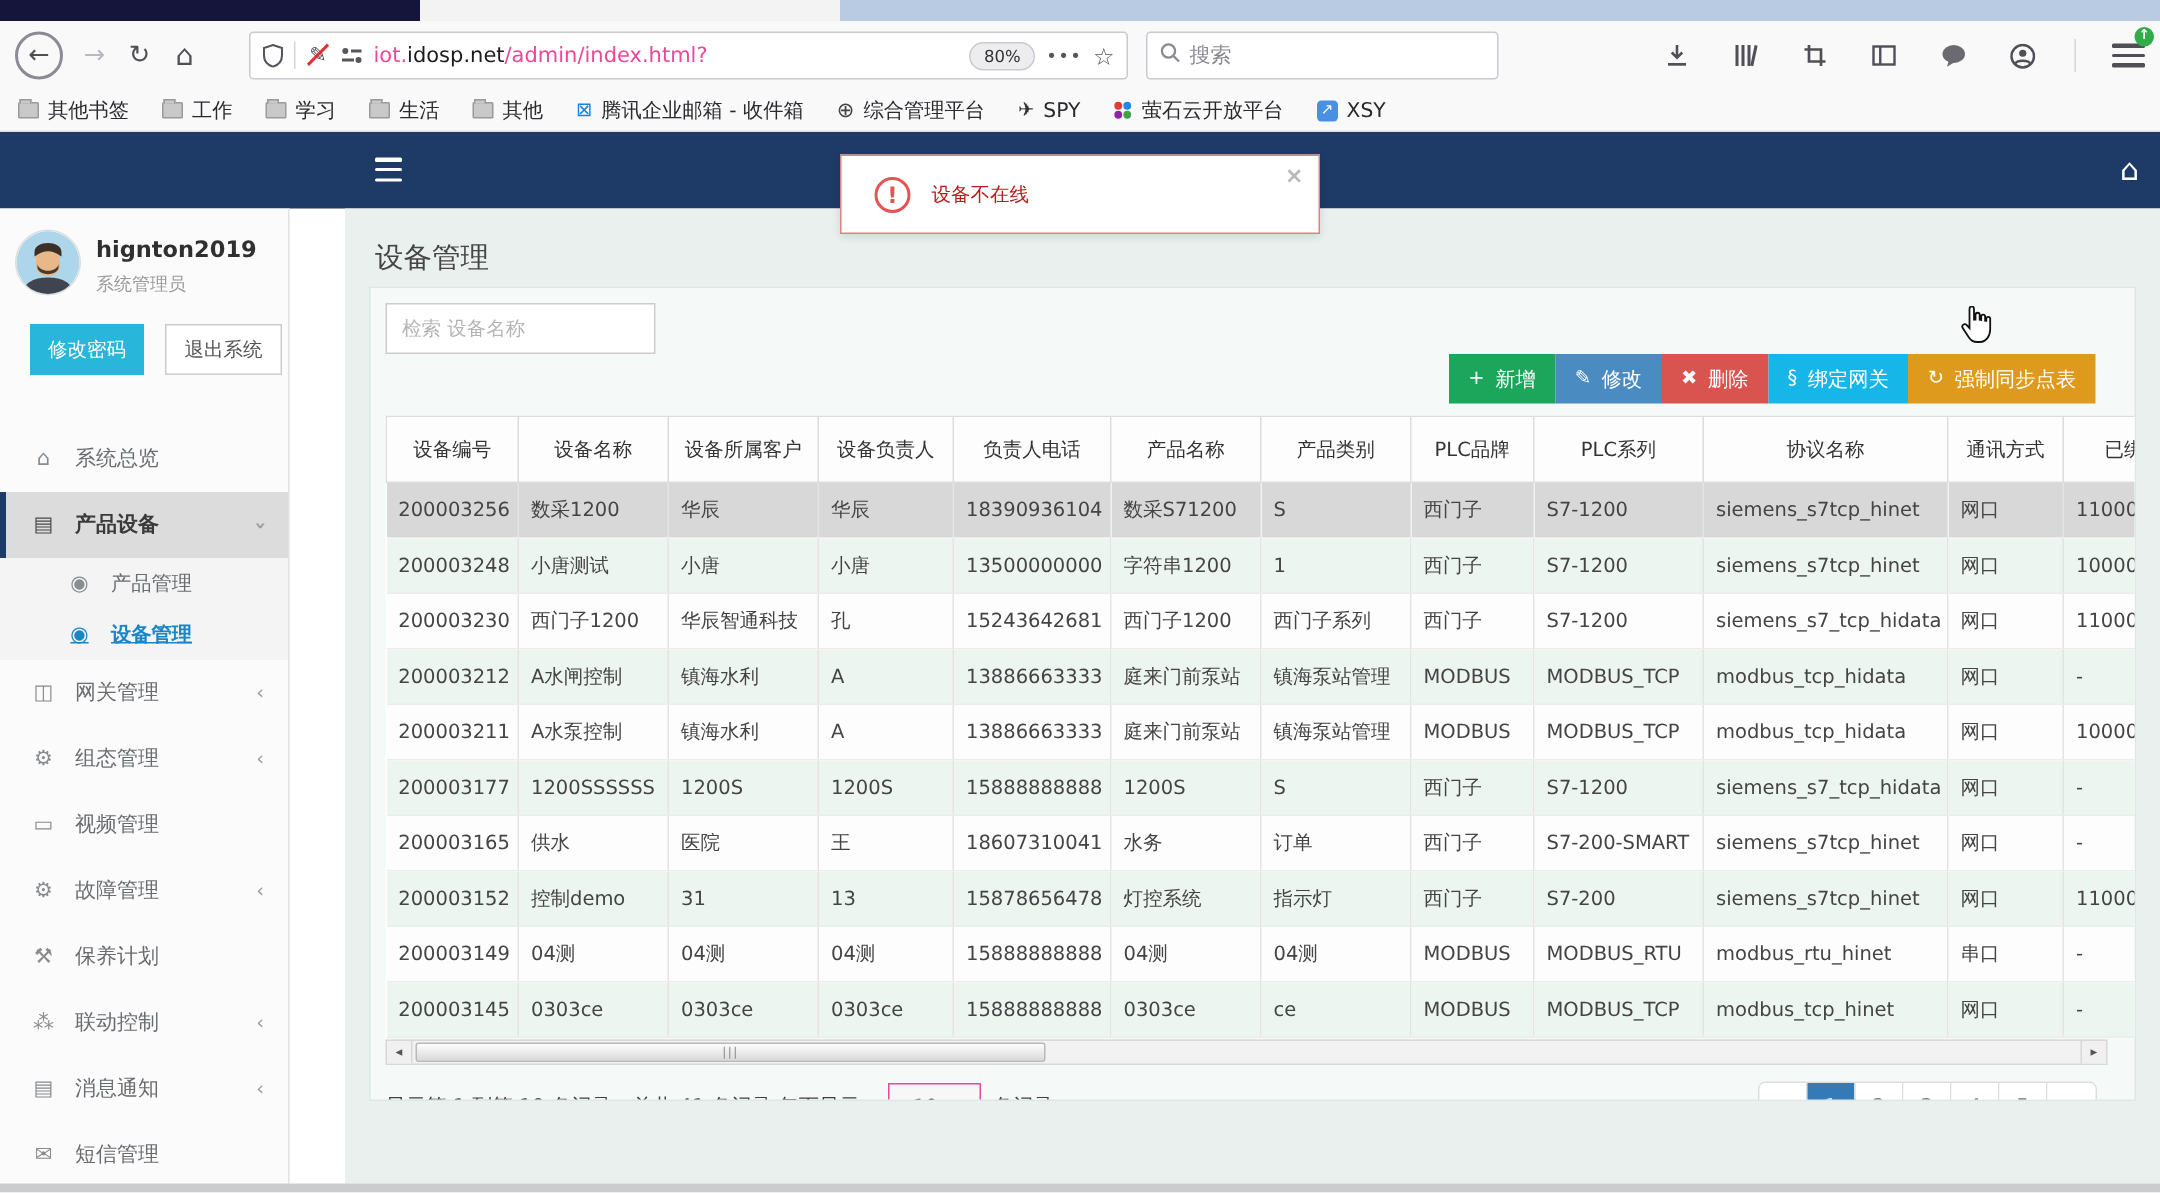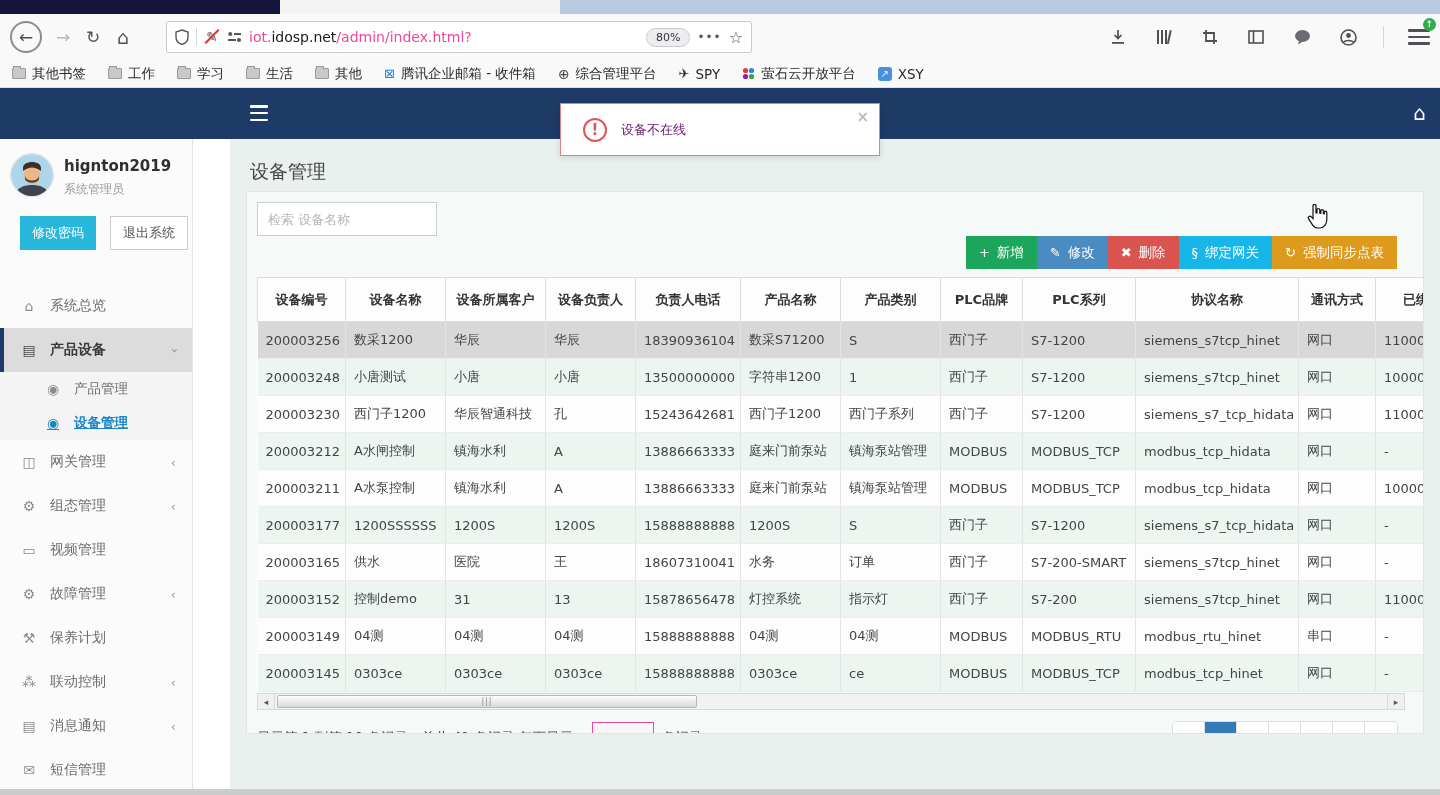--- a/index.html
+++ b/index.html
@@ -79,21 +79,21 @@
   .panel { position:absolute; left:16px; right:16px; top:52px; bottom:55px; background:#f5faf8; border:1px solid #dfe7e4; padding:10px 0 0 10px; overflow:hidden; }
   .panel-top { display:flex; align-items:flex-start; margin-bottom:8px; padding-right:26px;flex-direction:column; }
   .dev-search { width:180px; height:34px; border:1px solid #ccc; background:#fff; padding:0 10px; font-size:13px; font-family:inherit; outline:none; color:#333; }
   .dev-search::placeholder { color:#b5b5b5; }
   .action-btns { margin-left:auto; display:flex; }
   .abtn { height:33px; border:none; color:#fff; font-size:13.5px; padding:0 13px; display:flex; align-items:center; gap:7px; font-family:inherit; cursor:pointer; }
   .abtn .ab-icon { font-size:13px; }
 
   .table-wrap { overflow:hidden; margin-right:-8px; }
   table.grid { border-collapse:collapse; table-layout:fixed; width:1238px; background:#fff; }
-  table.grid th { height:44px; background:#fdfdfd; font-size:13px; font-weight:bold; color:#333; text-align:center; border:1px solid #ddd; border-left:none; white-space:nowrap; overflow:hidden; }
+  table.grid th { height:44px; background:#fdfdfd; font-size:13px; font-weight:normal; color:#333; text-align:center; border:1px solid #ddd; border-left:none; white-space:nowrap; overflow:hidden; }
   table.grid th:first-child { border-left:1px solid #ddd; }
   table.grid td { height:37px; font-size:13px; color:#444; padding:0 8px; border-right:1px solid #e4e4e4; border-bottom:1px solid #ececec; white-space:nowrap; overflow:hidden; background:#fdfdfd; }
   table.grid tr.stripe td { background:#edf5f1; }
   table.grid tr.selected td { background:#d8d8d8; }
 
   .hscroll { height:17px; margin:1px 18px 0 0; display:flex; align-items:stretch; border:1px solid #d8d8d8; background:#f2f2f2; }
   .hs-btn { width:17px; background:#f0f0f0; border-right:1px solid #d8d8d8; color:#555; font-size:9px; display:flex; align-items:center; justify-content:center; }
   .hs-btn.right { border-right:none; border-left:1px solid #d8d8d8; }
   .hs-track { flex:1; position:relative; }
   .hs-thumb { position:absolute; left:2px; top:1px; height:13px; width:420px; background:linear-gradient(#fdfdfd,#d9d9d9); border:1px solid #b9b9b9; border-radius:2px; display:flex; align-items:center; justify-content:center; }
@@ -107,21 +107,21 @@
   .page-item { min-width:32px; height:32px; background:#fff; border-right:1px solid #ddd; color:#777; display:flex; align-items:center; justify-content:center; font-size:13.5px; cursor:pointer; }
   .page-item:last-child { border-right:none; }
   .page-item.active { background:#337ab7; color:#fff; }
 
   .bottom-strip { position:absolute; bottom:0; left:0; width:1440px; height:6px; background:#cbccce; }
 
   
   .alert-pop { position:absolute; left:560px; top:103px; width:320px; height:53px; background:#fff; border:1px solid #e08080; box-shadow:0 2px 6px rgba(0,0,0,.12); z-index:30; }
   .alert-inner { display:flex; align-items:center; gap:14px; height:100%; padding-left:22px; }
   .alert-icon { width:24px; height:24px; border:2px solid #e25555; border-radius:50%; color:#e25555; font-weight:bold; font-size:15px; line-height:21px; text-align:center; flex:0 0 auto; }
-  .alert-msg { color:#701a75; font-size:13px; }
+  .alert-msg { color:#b91c1c; font-size:13px; }
   .alert-close { position:absolute; right:10px; top:4px; color:#b9b9b9; font-size:15px; font-weight:bold; cursor:pointer; }
 
   .cursor { position:absolute; left:1306px; top:204px; z-index:40; pointer-events:none; }
 </style>
 </head>
 <body>
 
 <div class="tabstrip">
   <div class="seg-dark"></div>
   <div class="seg-tab"></div>
@@ -149,20 +149,29 @@
           <rect x="1" y="9" width="8" height="2" fill="#55555c"></rect>
           <circle cx="12" cy="10" r="2" fill="#55555c"></circle>
         </svg>
     </span>
     <span class="url-text"><span class="dim">iot.</span><span class="host">idosp.net</span><span class="dim">/admin/index.html?</span></span>
     <span class="zoom-pill">80%</span>
     <span class="dots3">•••</span>
     <span class="star">☆</span>
   </div>
 
+  <div class="searchbar">
+    <span>
+      <svg width="14" height="14" viewBox="0 0 14 14">
+          <circle cx="6" cy="6" r="4.4" fill="none" stroke="#8a8a91" stroke-width="1.5"></circle>
+          <line x1="9.4" y1="9.4" x2="13" y2="13" stroke="#8a8a91" stroke-width="1.5"></line>
+        </svg>
+    </span>
+    <input placeholder="搜索" style="">
+  </div>
 
   <div class="right-icons">
     <span class="ricon">
       <svg width="16" height="16" viewBox="0 0 16 16">
           <path d="M8 1 V9 M4.5 6 L8 9.5 L11.5 6" fill="none" stroke="#4f4f55" stroke-width="1.7"></path>
           <rect x="2" y="13" width="12" height="1.8" fill="#4f4f55"></rect>
         </svg>
     </span>
     <span class="ricon">
       <svg width="16" height="16" viewBox="0 0 16 16">

